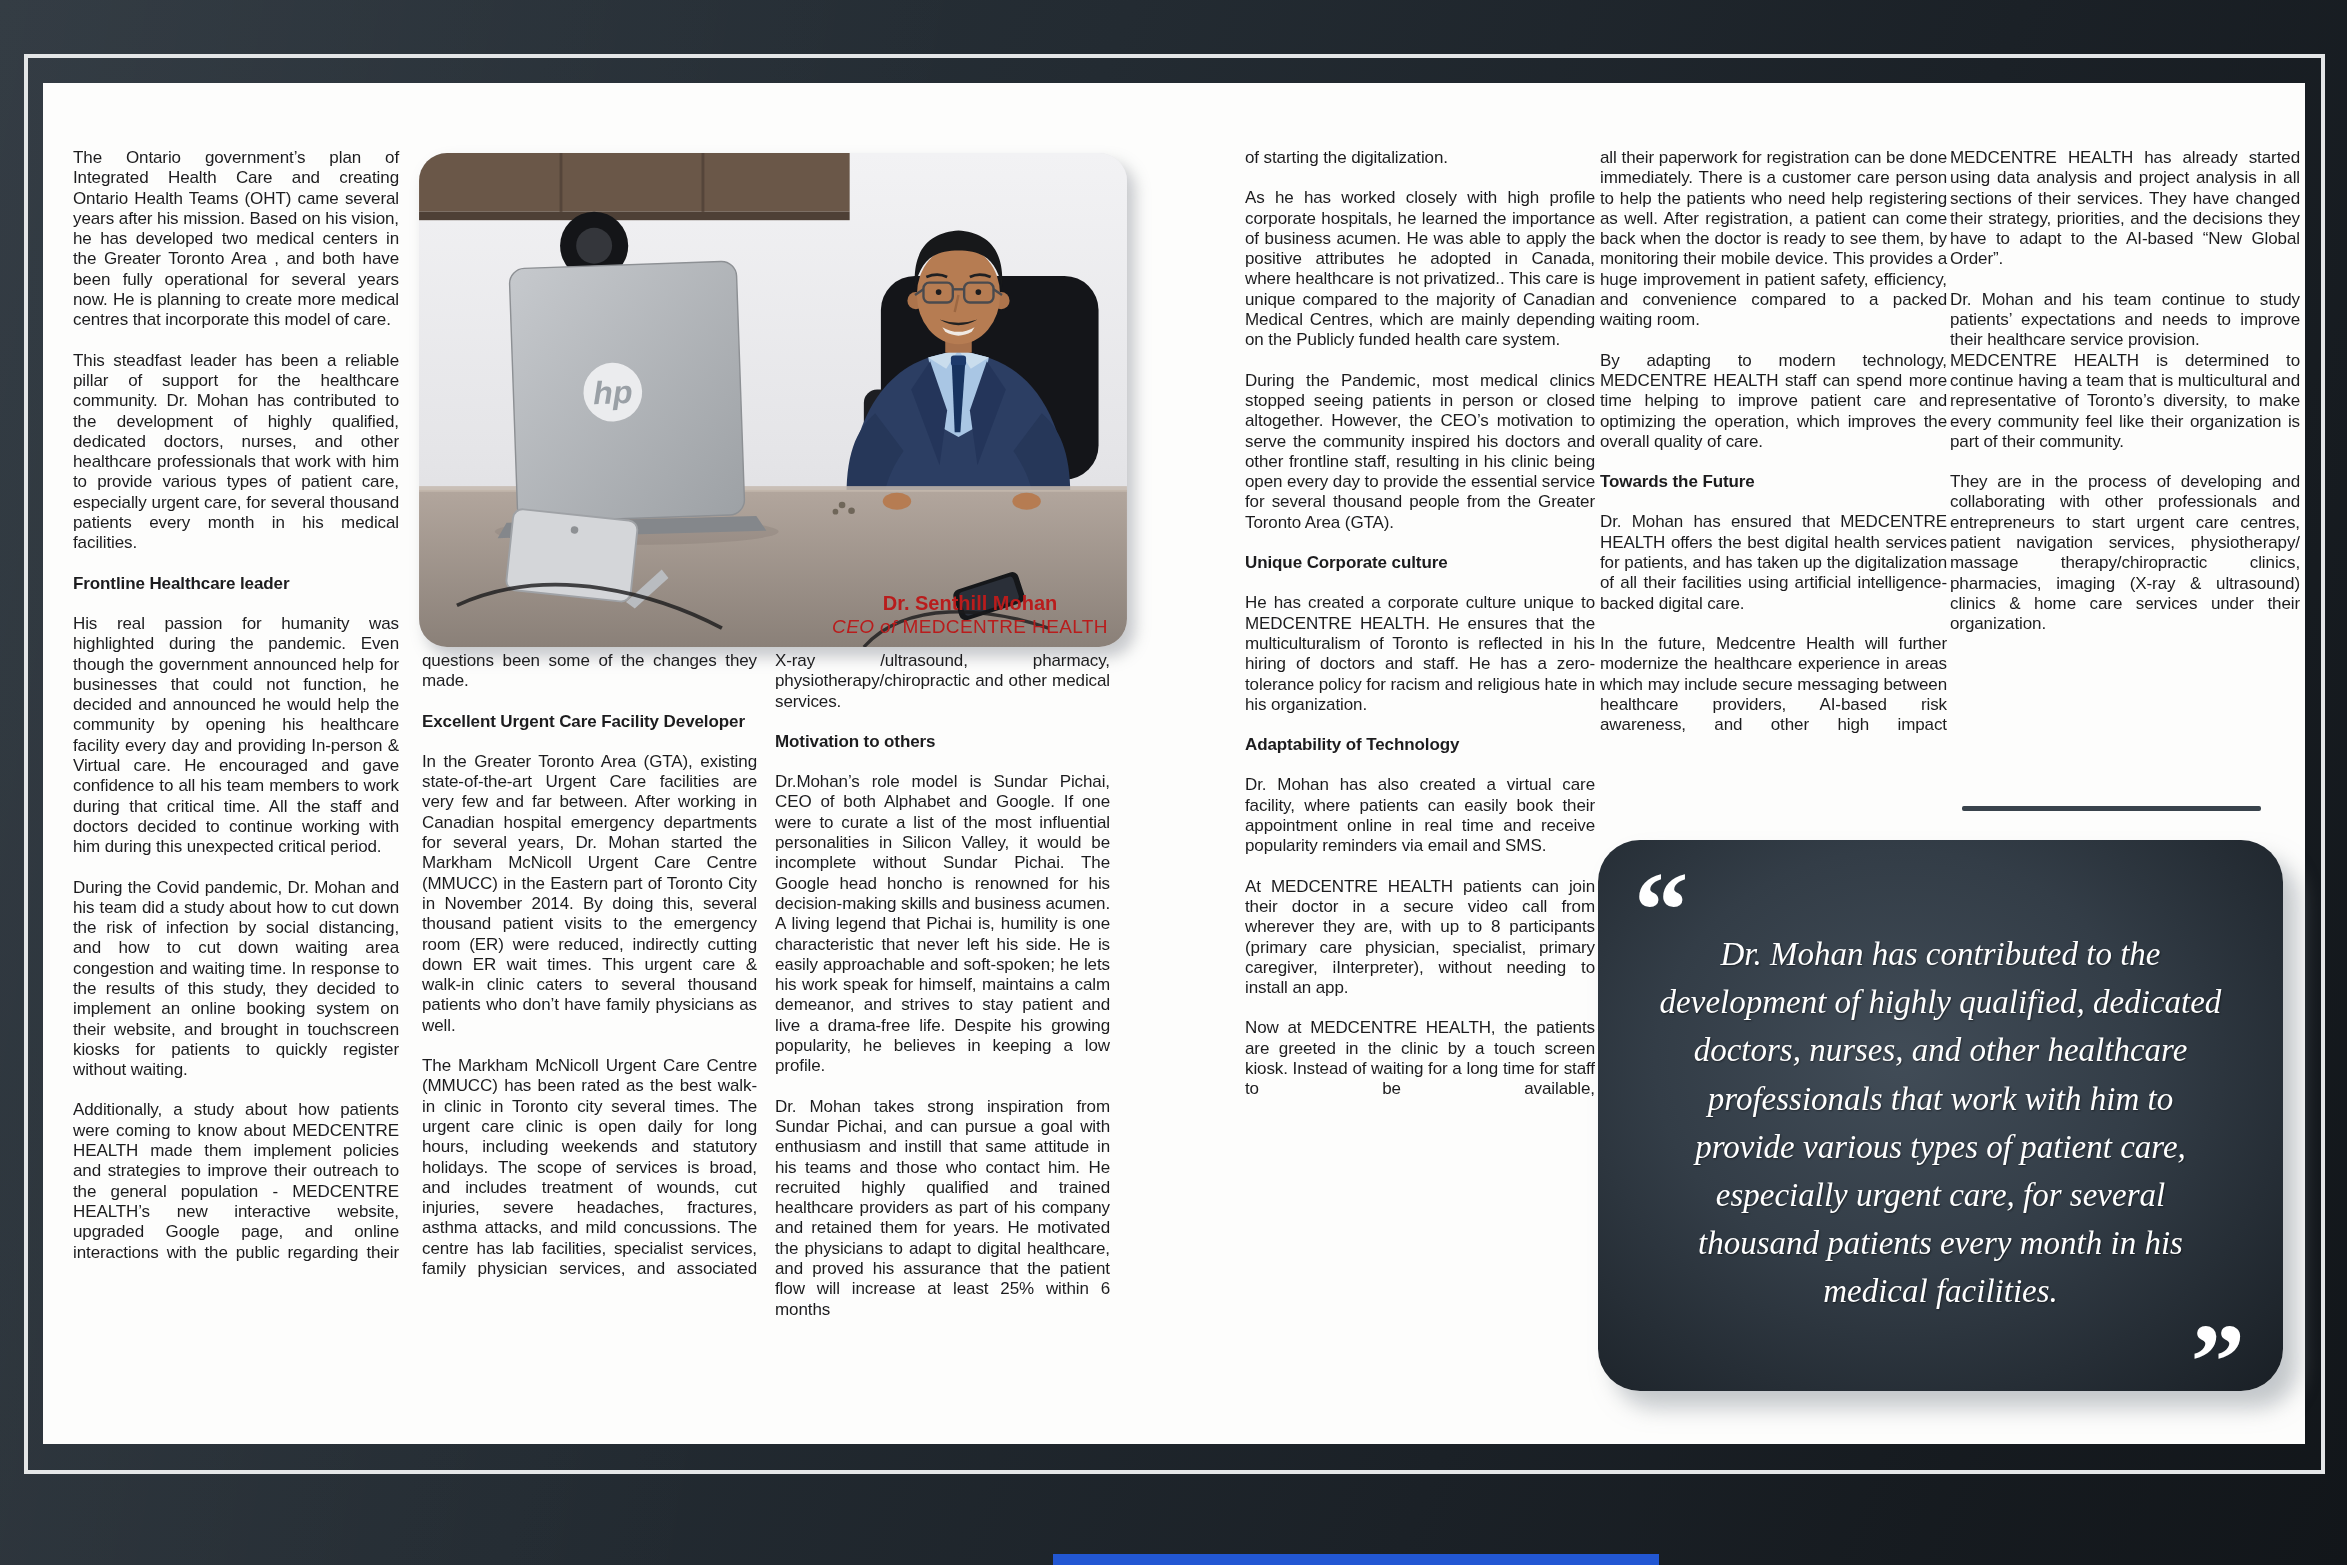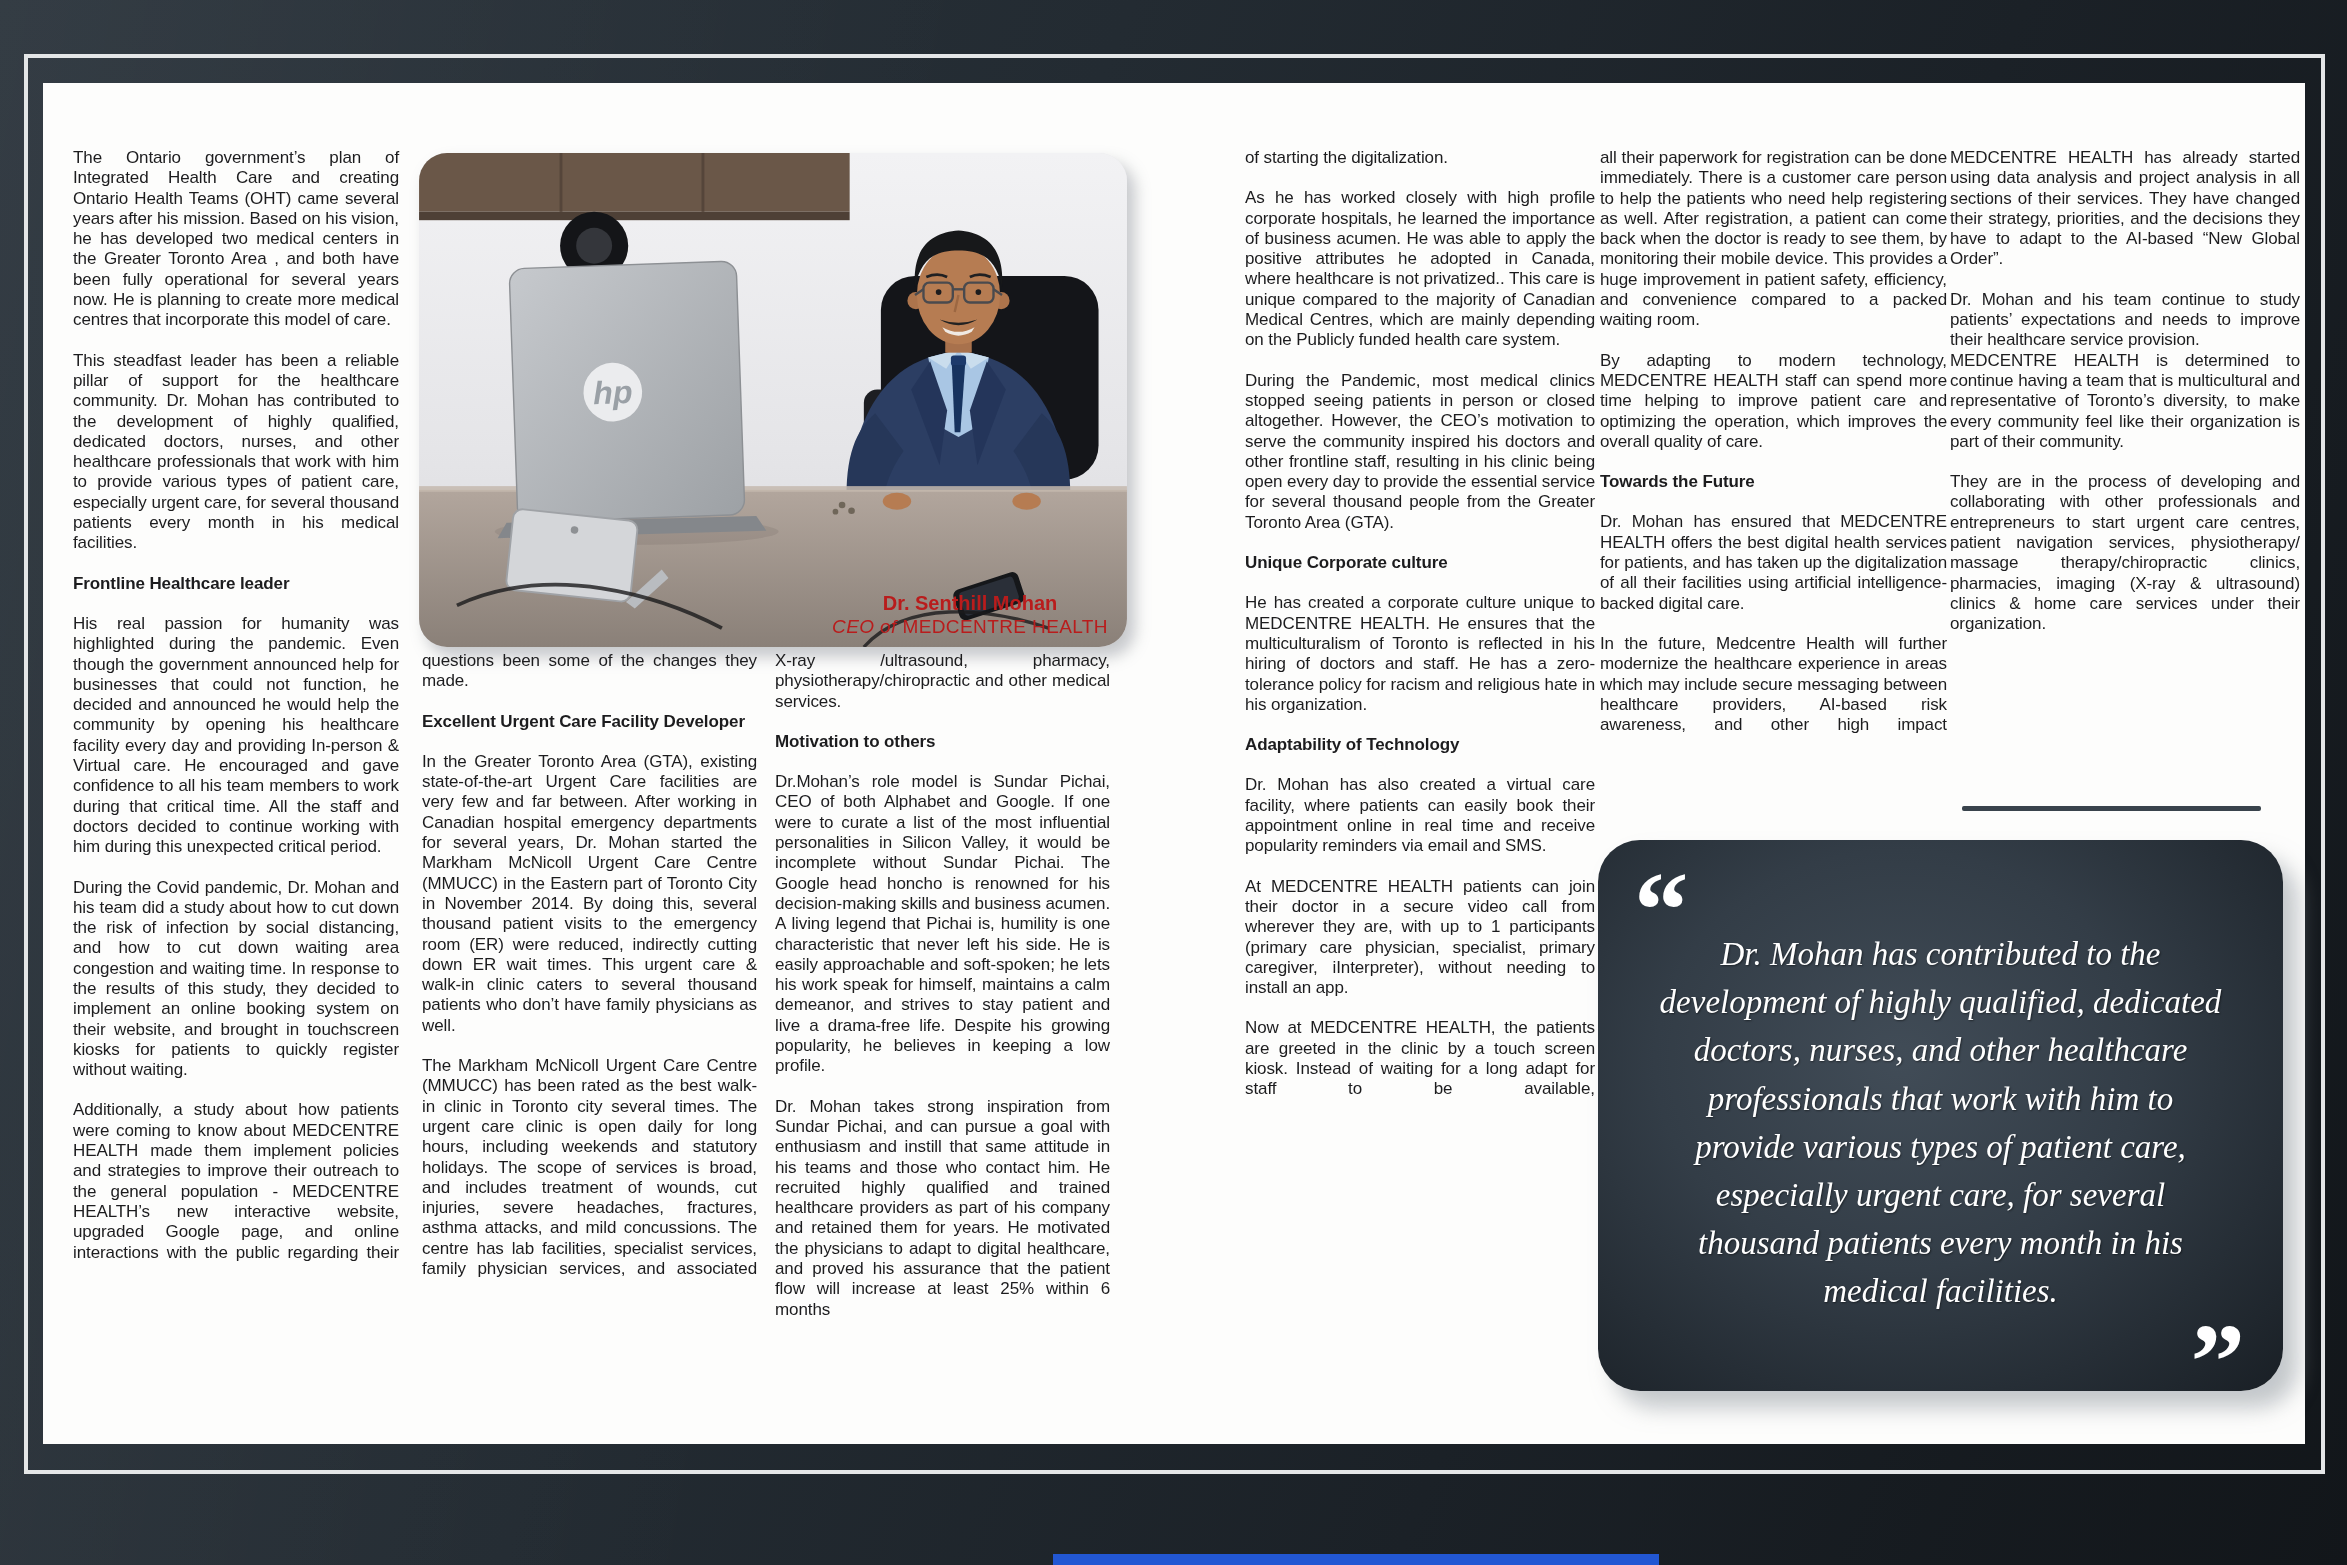--- a/index.html
+++ b/index.html
@@ -214,22 +214,22 @@
         <p class="body cont">Dr. Mohan takes strong inspiration from Sundar Pichai, and can pursue a goal with enthusiasm and instill that same attitude in his teams and those who contact him. He recruited highly qualified and trained healthcare providers as part of his company and retained them for years. He motivated the physicians to adapt to digital healthcare, and proved his assurance that the patient flow will increase at least 25% within 6 months</p>
       </div>
     <div class="col col4">
         <p class="body">of starting the digitalization.</p>
         <p class="body">As he has worked closely with high profile corporate hospitals, he learned the importance of business acumen. He was able to apply the positive attributes he adopted in Canada, where healthcare is not privatized.. This care is unique compared to the majority of Canadian Medical Centres, which are mainly depending on the Publicly funded health care system.</p>
         <p class="body">During the Pandemic, most medical clinics stopped seeing patients in person or closed altogether. However, the CEO’s motivation to serve the community inspired his doctors and other frontline staff, resulting in his clinic being open every day to provide the essential service for several thousand people from the Greater Toronto Area (GTA).</p>
         <h3 class="heading">Unique Corporate culture</h3>
         <p class="body">He has created a corporate culture unique to MEDCENTRE HEALTH. He ensures that the multiculturalism of Toronto is reflected in his hiring of doctors and staff. He has a zero-tolerance policy for racism and religious hate in his organization.</p>
         <h3 class="heading">Adaptability of Technology</h3>
         <p class="body">Dr. Mohan has also created a virtual care facility, where patients can easily book their appointment online in real time and receive popularity reminders via email and SMS.</p>
-        <p class="body">At MEDCENTRE HEALTH patients can join their doctor in a secure video call from wherever they are, with up to 1 participants (primary care physician, specialist, primary caregiver, iInterpreter), without needing to install an app.</p>
-        <p class="body cont">Now at MEDCENTRE HEALTH, the patients are greeted in the clinic by a touch screen kiosk. Instead of waiting for a long adapt for staff to be available,</p>
+        <p class="body">At MEDCENTRE HEALTH patients can join their doctor in a secure video call from wherever they are, with up to 8 participants (primary care physician, specialist, primary caregiver, iInterpreter), without needing to install an app.</p>
+        <p class="body cont">Now at MEDCENTRE HEALTH, the patients are greeted in the clinic by a touch screen kiosk. Instead of waiting for a long time for staff to be available,</p>
       </div>
     <div class="col col5">
         <p class="body">all their paperwork for registration can be done immediately. There is a customer care person to help the patients who need help registering as well. After registration, a patient can come back when the doctor is ready to see them, by monitoring their mobile device. This provides a huge improvement in patient safety, efficiency, and convenience compared to a packed waiting room.</p>
         <p class="body">By adapting to modern technology, MEDCENTRE HEALTH staff can spend more time helping to improve patient care and optimizing the operation, which improves the overall quality of care.</p>
         <h3 class="heading">Towards the Future</h3>
         <p class="body">Dr. Mohan has ensured that MEDCENTRE HEALTH offers the best digital health services for patients, and has taken up the digitalization of all their facilities using artificial intelligence-backed digital care.</p>
         <p class="body cont">In the future, Medcentre Health will further modernize the healthcare experience in areas which may include secure messaging between healthcare providers, AI-based risk awareness, and other high impact</p>
       </div>
     <div class="col col6">
         <p class="body">MEDCENTRE HEALTH has already started using data analysis and project analysis in all sections of their services. They have changed their strategy, priorities, and the decisions they have to adapt to the AI-based “New Global Order”.</p>

